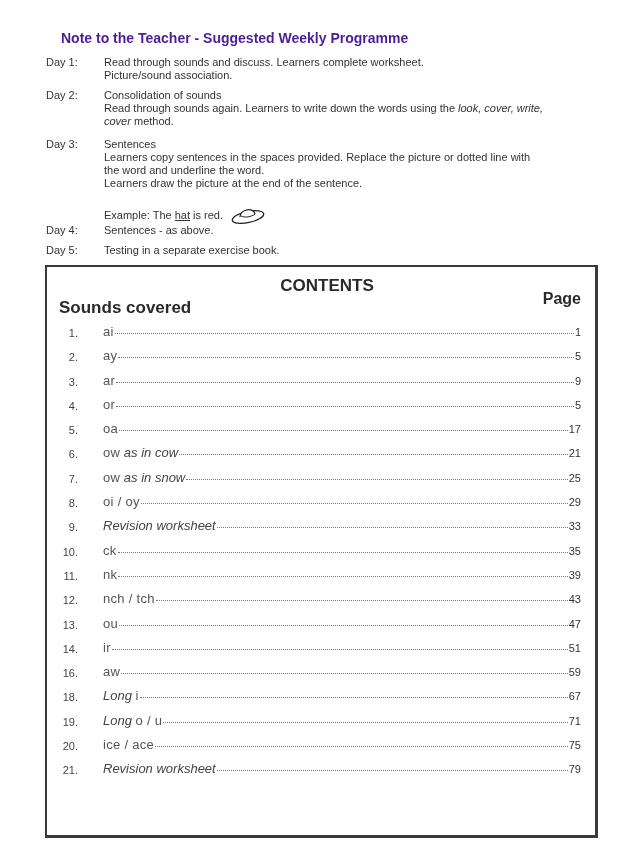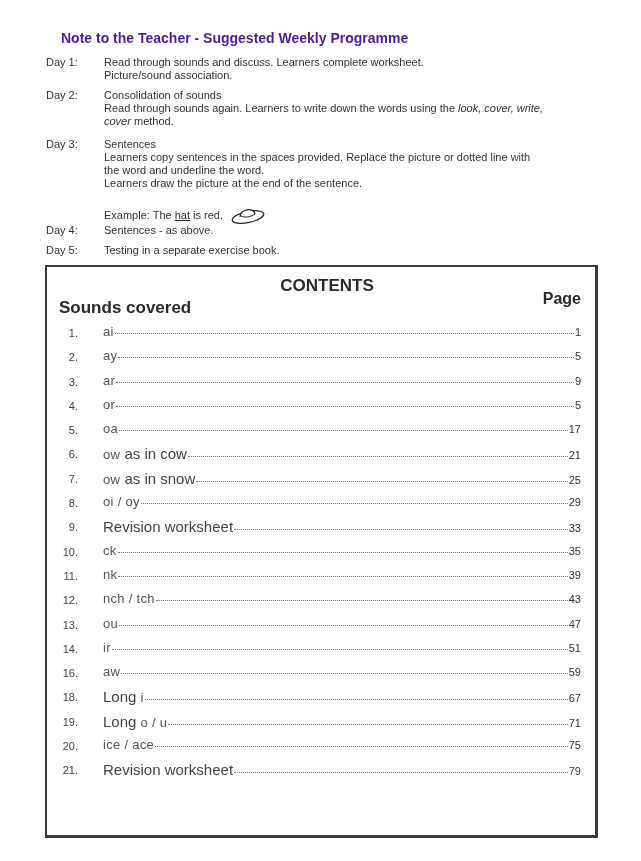--- a/index.html
+++ b/index.html
@@ -41,21 +41,21 @@
   }
   .row .num {
     position: absolute; right: 517px; top: 5px; text-align: right; color: #444;
   }
   .row .line {
     position: absolute; left: 56px; right: 14px; top: 2px;
     display: flex; align-items: baseline;
   }
   .row .name { white-space: nowrap; color: #444; }
   .row .sound { font-family: Liberation Sans, sans-serif; font-size: 13px; font-weight: 300; color: #555; letter-spacing: 0.3px; }
-  .row .plain { font-size: 15px; }
+  .row .plain { font-size: 13px; font-style: italic; }
   .row .dots {
     flex: 1; margin: 0 1px; height: 1px;
     border-bottom: 1px dotted #777; position: relative; top: -2px;
   }
   .row .page { white-space: nowrap; color: #333; }
 </style>
 </head>
 <body>
 
 <div class="note-title">Note to the Teacher - Suggested Weekly Programme</div>

